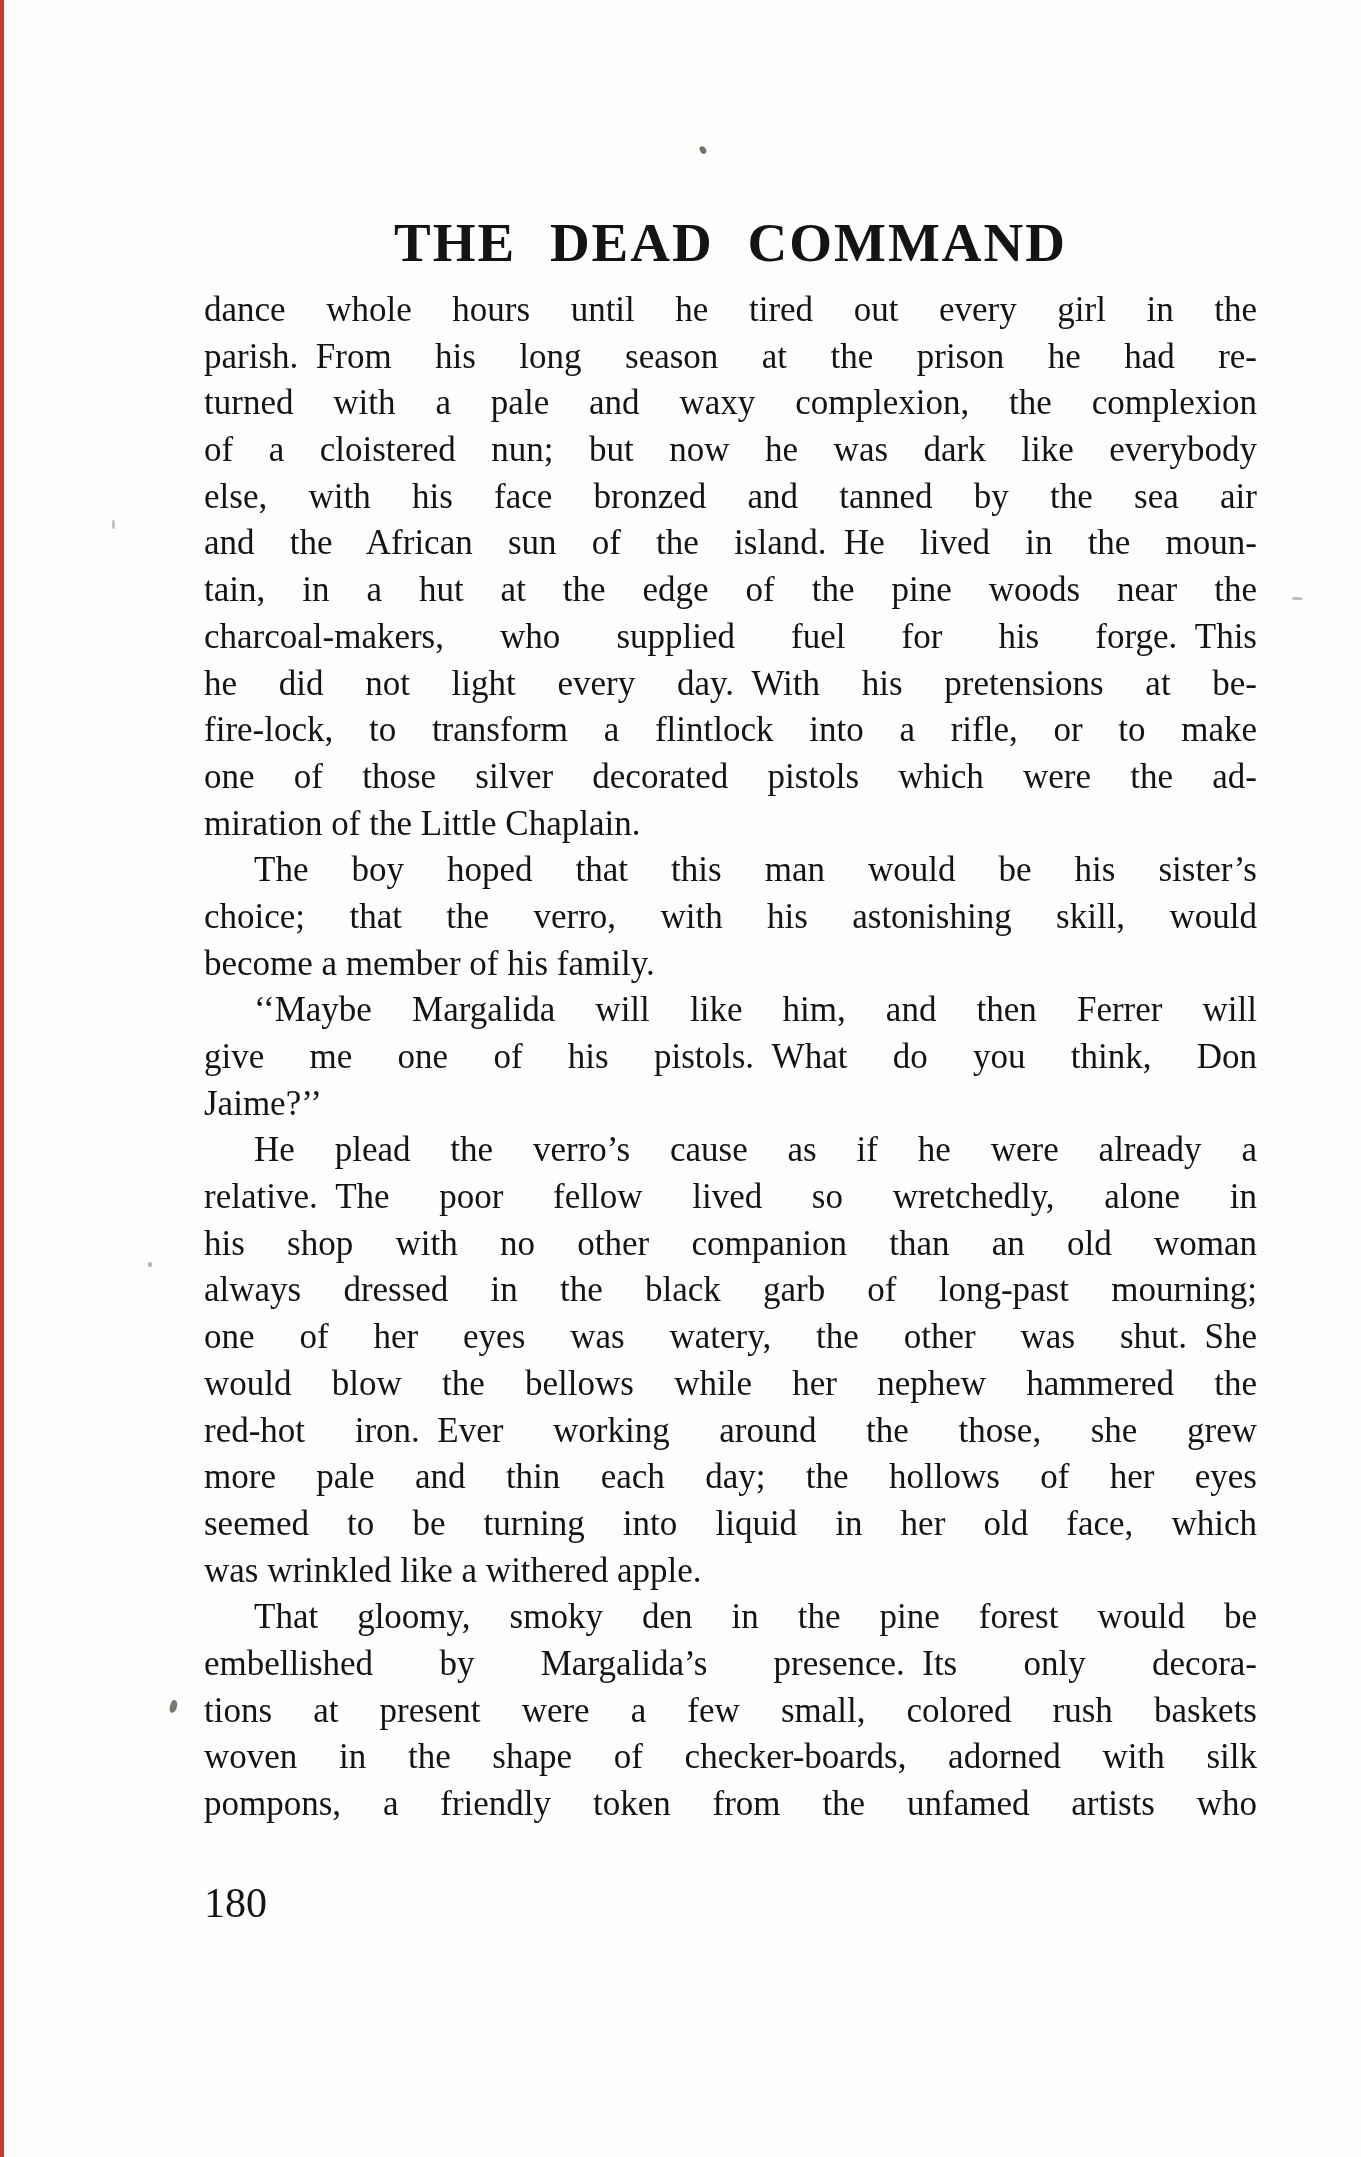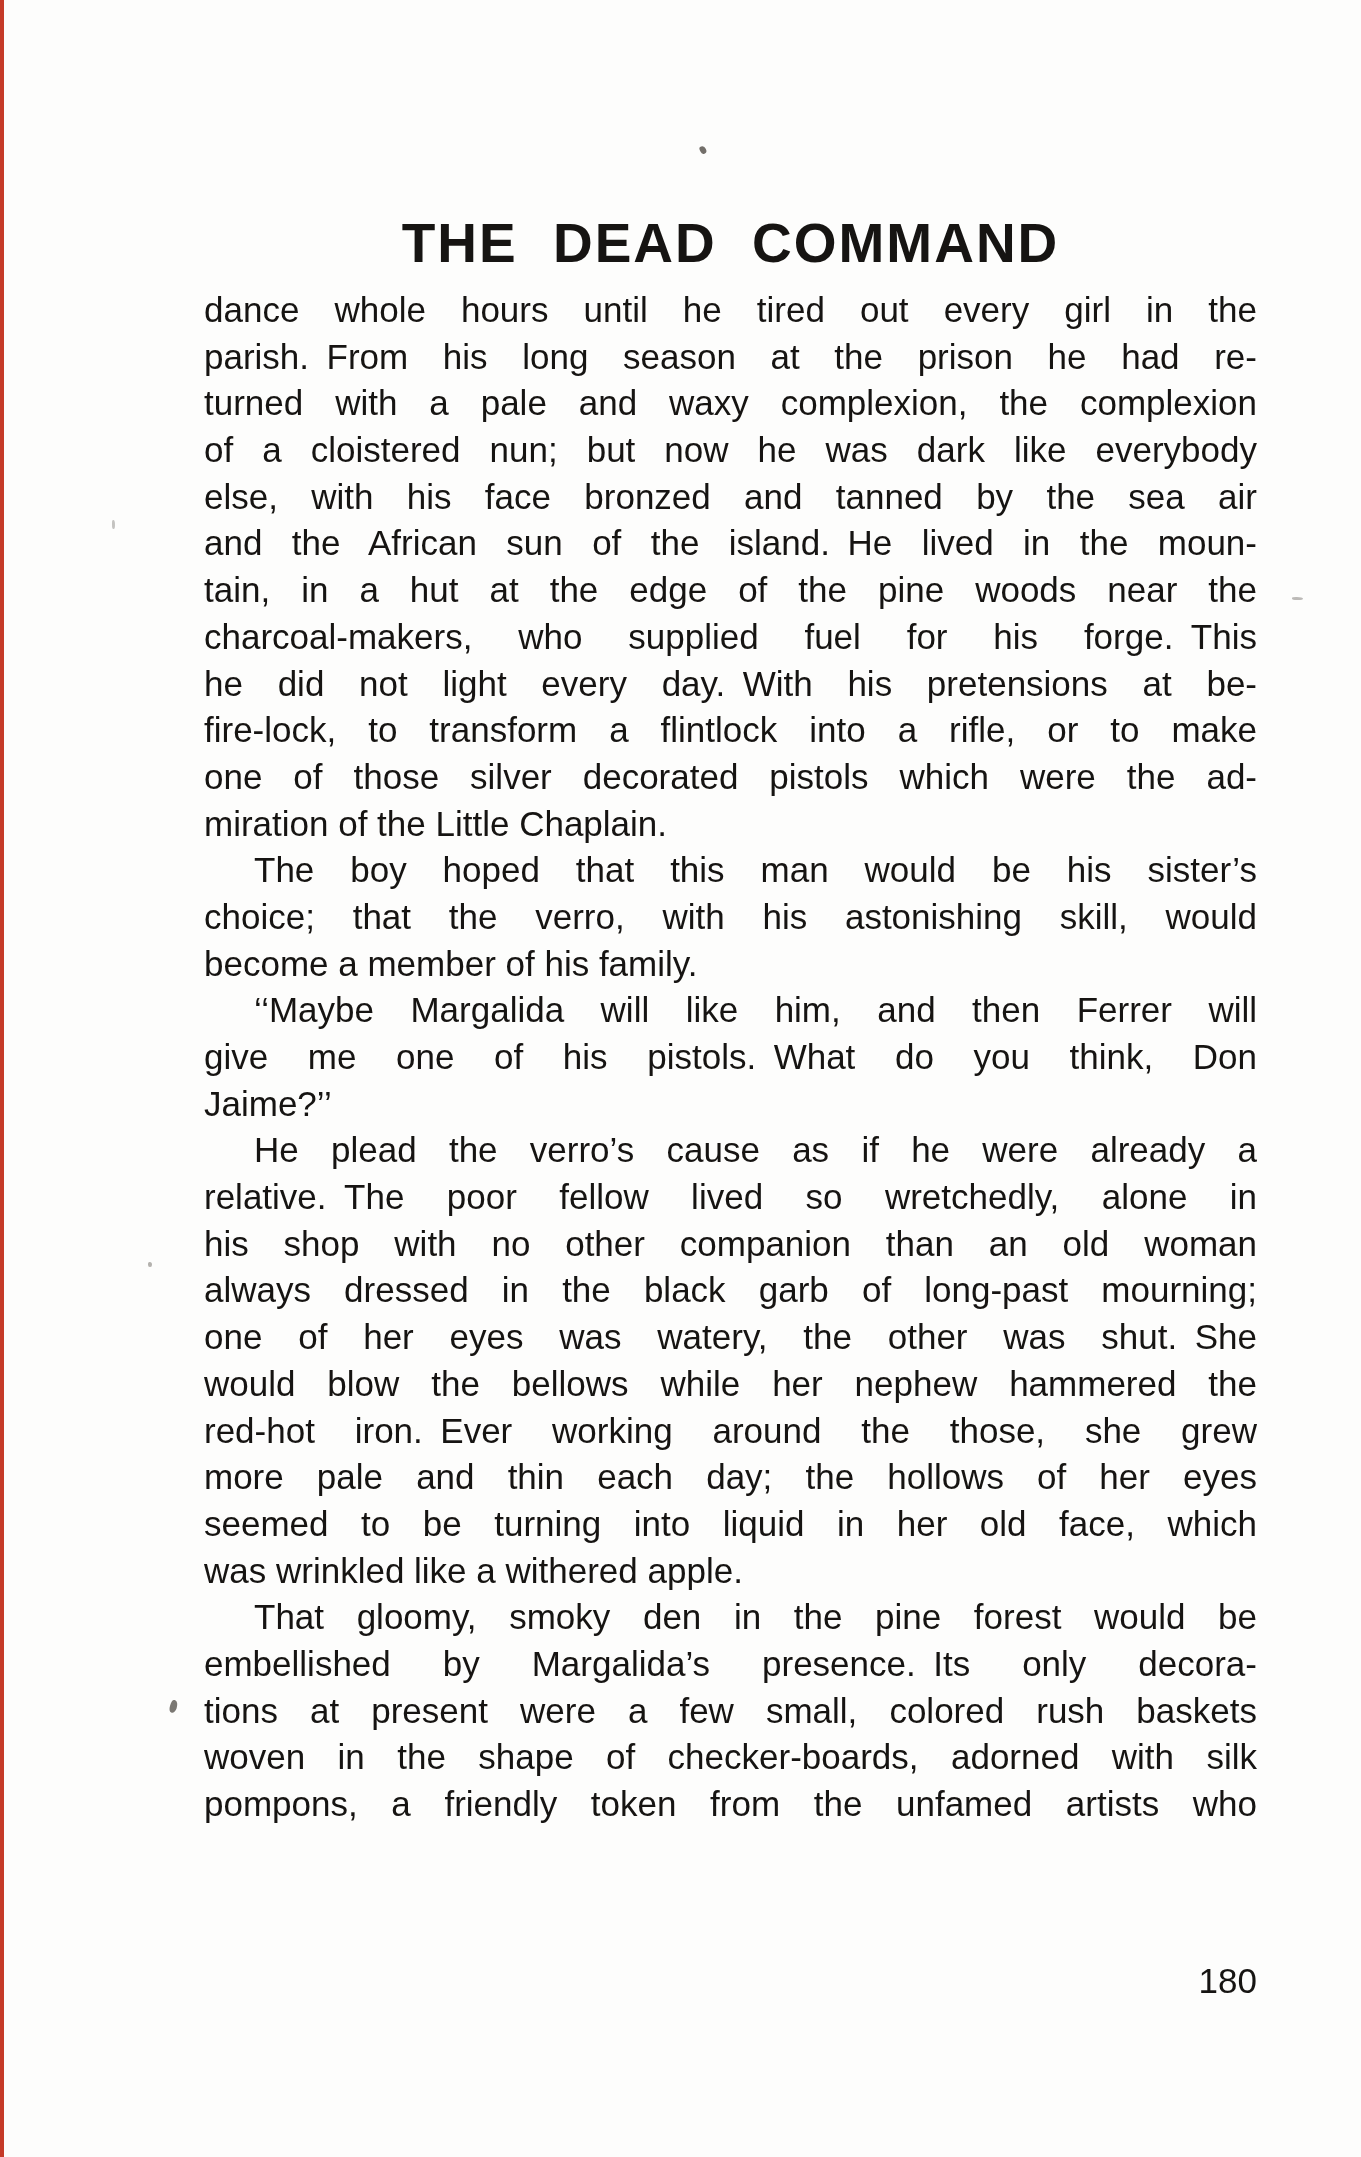--- a/index.html
+++ b/index.html
@@ -1,20 +1,20 @@
 <!DOCTYPE html>
 <html><head>
 <meta charset="utf-8">
 <style>
   html,body { margin:0; padding:0; background:#ffffff; }
   .page {
     position:relative;
     width:1361px; height:2157px;
     background: var(--bg, #fdfdfc);
-    font-family: Liberation Sans, sans-serif;
+    font-family: Liberation Serif, serif;
     color: var(--ink, #161412);
     overflow:hidden;
   }
   .edge-line {
     position:absolute; left:0; top:0;
     width:4px; height:100%;
     background: var(--edge, #c53a28);
   }
   .title {
     position:absolute;
@@ -36,23 +36,23 @@
     height:46.7px;
     line-height:46.7px;
     text-align:justify;
     text-align-last:justify;
     overflow:hidden;
   }
   .line.last { text-align-last:left; }
   .line.indent { text-indent:50px; }
   .page-number {
     position:absolute;
-    left:204px; top:1958px; width:1053px;
-    text-align:right;
-    font-size:35px;
+    left:204px; top:1880px; width:1053px;
+    text-align:left;
+    font-size:42px;
     line-height:46.7px;
   }
   .speck {
     position:absolute;
     background:#5a5650;
     border-radius:40% 60% 50% 50%;
     opacity:0.8;
   }
 </style>
 </head>

